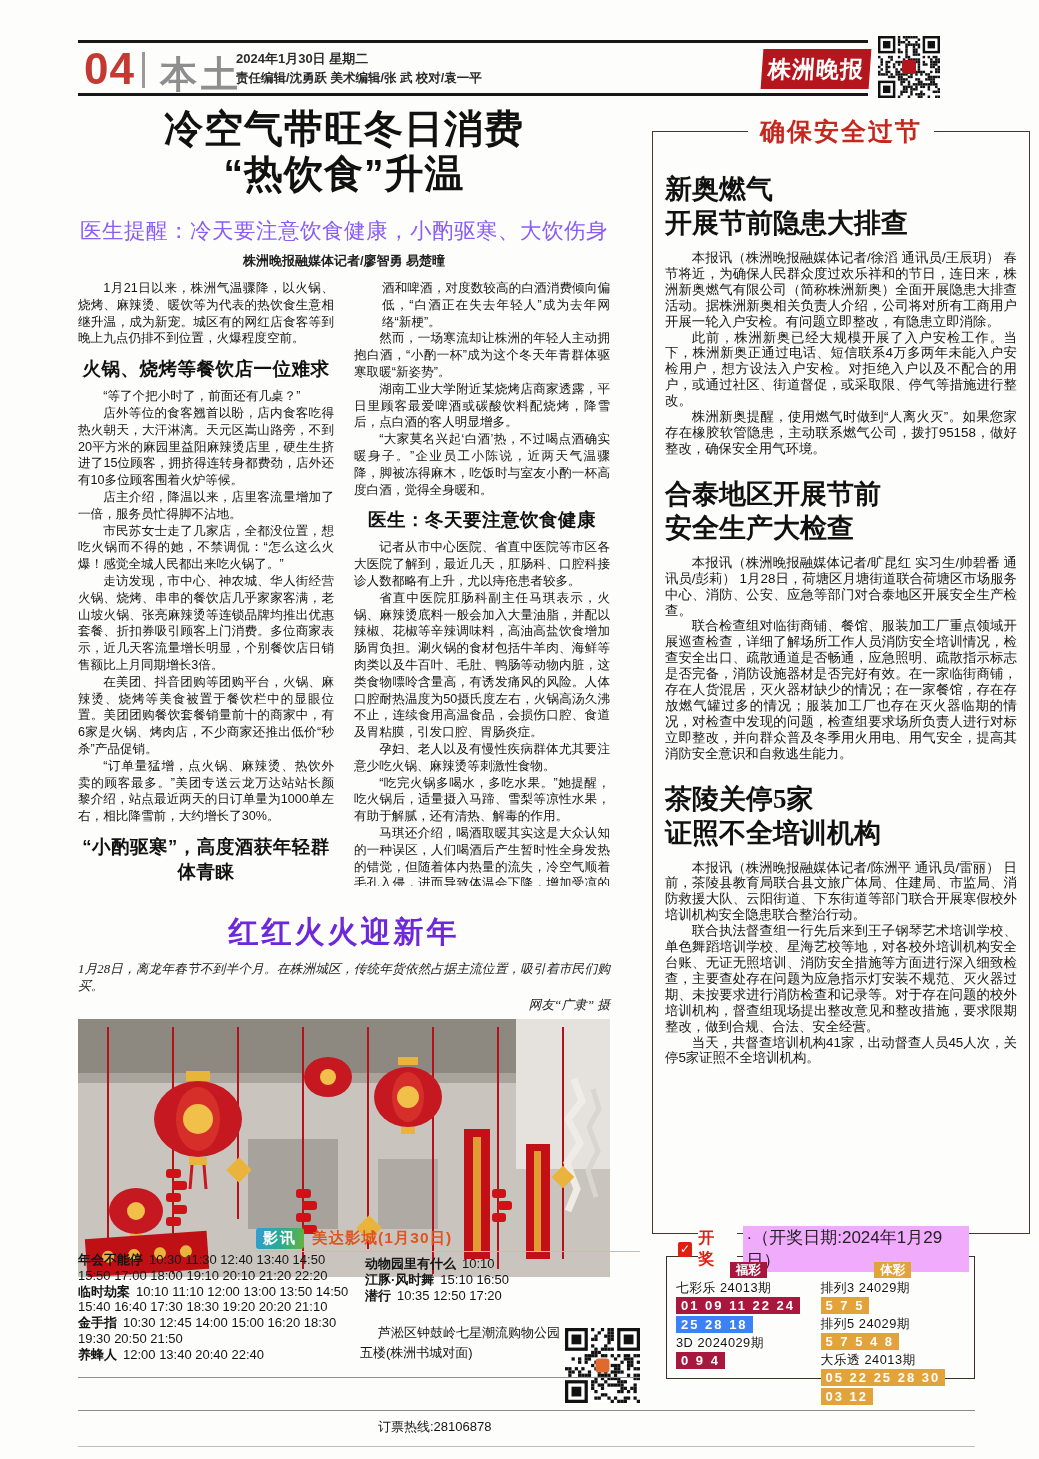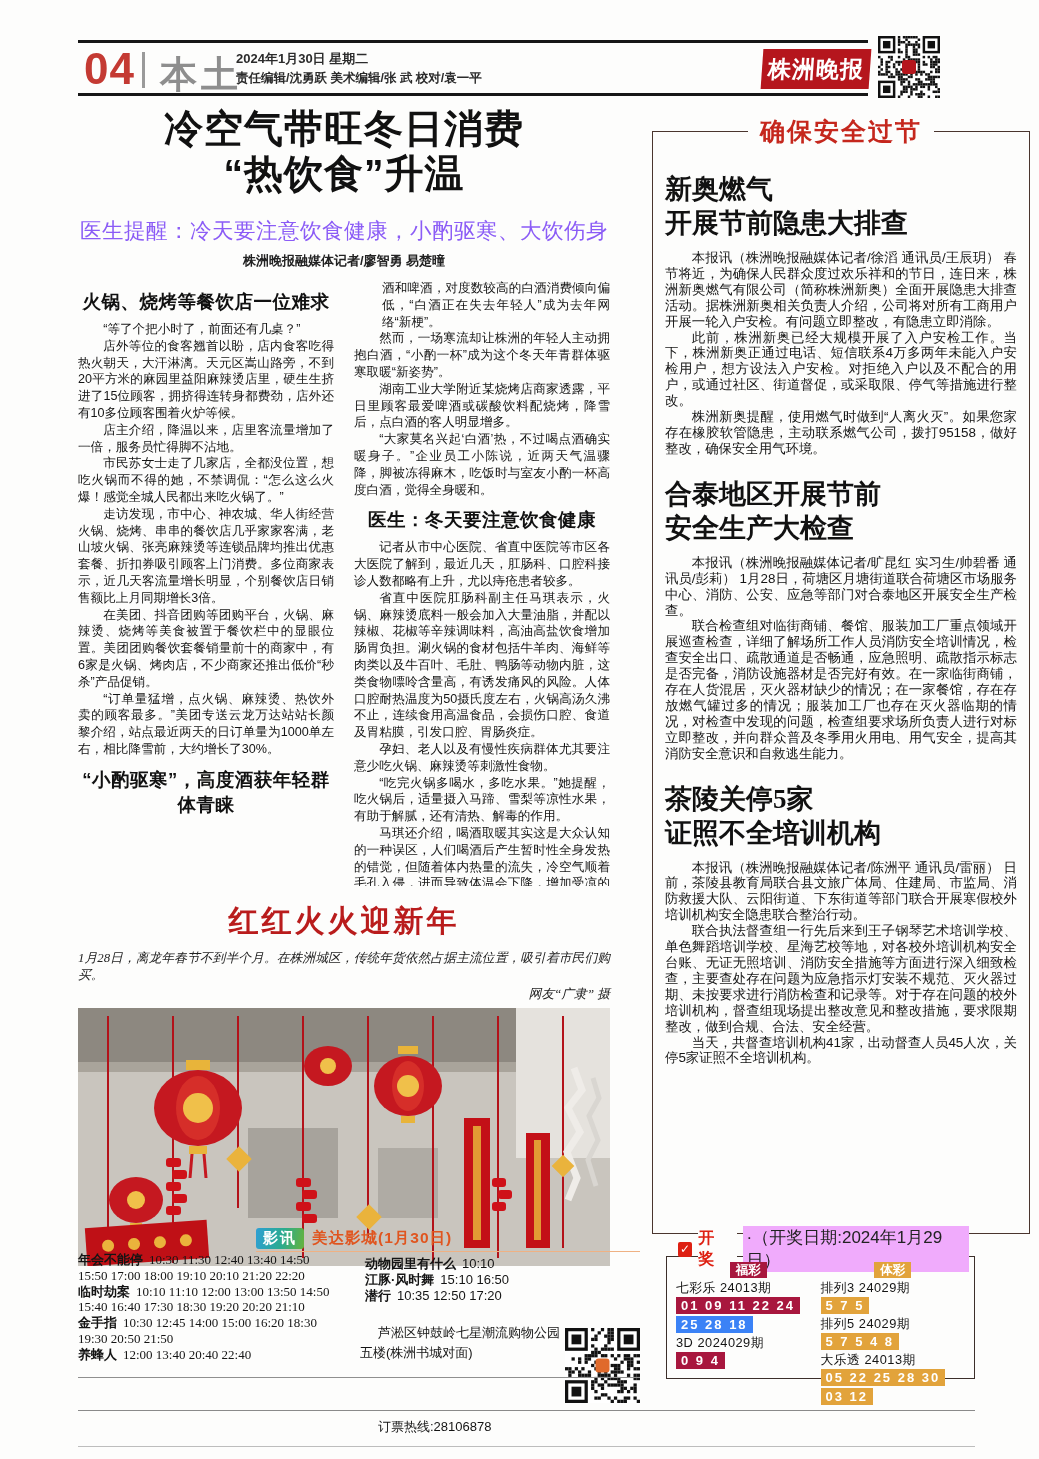--- a/index.html
+++ b/index.html
@@ -27,22 +27,22 @@
   .headline{font-size:39px;line-height:45px;font-weight:900;text-align:center;letter-spacing:1px;color:#111;}
   #subtitle{margin-top:20px;font-size:21.5px;text-align:center;color:#8b5cf6;letter-spacing:0.5px;}
   #byline{margin-top:7px;font-size:13px;font-weight:700;text-align:center;color:#222;}
   #columns{display:flex;gap:20px;margin-top:10px;height:606px;overflow:hidden;}
   .col{width:256px;}
   .para{margin:0;font-size:12.6px;line-height:16.8px;text-align:justify;text-indent:2em;color:#141414;}
   .para.cont{text-indent:0;margin-left:28px;}
   .subhead{font-size:18.5px;font-weight:900;text-align:center;margin:9px 0 7px;color:#111;letter-spacing:0.5px;}
 
   
-  #newyear-title{margin-top:15px;font-family:Liberation Sans, sans-serif;font-size:30px;font-weight:900;
-                 text-align:center;letter-spacing:3px;color:#b91c1c;}
+  #newyear-title{margin-top:26px;font-family:Liberation Sans, sans-serif;font-size:30px;font-weight:900;
+                 text-align:center;letter-spacing:3px;color:#6d28d9;}
   #newyear-caption{margin-top:8px;font-family:"Liberation Serif",serif;font-style:italic;
                    font-size:12.8px;color:#222;text-align:justify;}
   #newyear-credit{font-family:"Liberation Serif",serif;font-style:italic;font-size:12.8px;color:#222;
                   text-align:right;margin-top:2px;}
   #newyear-photo{margin-top:5px;width:532px;height:258px;display:block;}
 
   
   #safety-box{position:absolute;left:652px;top:116px;width:378px;height:1118px;}
   #safety-borders{position:absolute;left:0;right:0;top:15px;bottom:0;
                   border:1px solid #4a352e;border-top:none;}
@@ -56,21 +56,21 @@
   .s-body{margin-top:10px;}
   .s-body .para{font-size:13.4px;line-height:15.9px;}
 
   
   #cinema{position:absolute;left:78px;top:1228px;width:562px;height:231px;font-size:13px;}
   #cinema-head{position:absolute;left:178px;top:0;display:flex;align-items:center;gap:8px;white-space:nowrap;}
   #cinema-brand{display:inline-block;padding:1px 7px;border-radius:3px;color:#fff;font-weight:900;font-size:15px;
                 background:linear-gradient(100deg,#2e9fd4 0%,#2bab8e 55%,#67b33c 100%);letter-spacing:2px;}
   #cinema-title{color:#e0551f;font-weight:900;font-size:15.5px;letter-spacing:1px;}
   #cinema-underline{position:absolute;left:178px;top:23px;width:384px;height:1px;background:#efb183;}
-  #movies-left{position:absolute;left:0;top:24px;width:292px;font-family:Liberation Serif, serif;}
+  #movies-left{position:absolute;left:0;top:24px;width:292px;}
   #movies-right{position:absolute;left:287px;top:28px;width:210px;}
   .m-line{line-height:15.8px;white-space:nowrap;color:#141414;}
   .m-title{font-weight:700;margin-right:6px;}
   #cinema-address1{position:absolute;left:300px;top:96px;color:#141414;}
   #cinema-address2{position:absolute;left:282px;top:116px;color:#141414;}
   #cinema-hotline{position:absolute;left:300px;top:190px;color:#141414;}
   #qr-bottom{left:487px;top:100px;width:75px;height:75px;position:absolute;}
 
   
   #lottery{position:absolute;left:666px;top:1240px;width:309px;height:140px;}
@@ -330,20 +330,21 @@
     </div>
   <div id="rule-head-bottom" class="rule"></div>
 
   <div id="main-left">
     <div class="headline">冷空气带旺冬日消费</div>
     <div class="headline">“热饮食”升温</div>
     <div id="subtitle">医生提醒：冷天要注意饮食健康，小酌驱寒、大饮伤身</div>
     <div id="byline">株洲晚报融媒体记者/廖智勇 易楚曈</div>
     <div id="columns">
       <div class="col" id="col1">
+          <p class="para">1月21日以来，株洲气温骤降，以火锅、烧烤、麻辣烫、暖饮等为代表的热饮食生意相继升温，成为新宠。城区有的网红店食客等到晚上九点仍排不到位置，火爆程度空前。</p>
           <div class="subhead">火锅、烧烤等餐饮店一位难求</div>
           <p class="para">“等了个把小时了，前面还有几桌？”</p>
           <p class="para">店外等位的食客翘首以盼，店内食客吃得热火朝天，大汗淋漓。天元区嵩山路旁，不到20平方米的麻园里益阳麻辣烫店里，硬生生挤进了15位顾客，拥挤得连转身都费劲，店外还有10多位顾客围着火炉等候。</p>
           <p class="para">店主介绍，降温以来，店里客流量增加了一倍，服务员忙得脚不沾地。</p>
           <p class="para">市民苏女士走了几家店，全都没位置，想吃火锅而不得的她，不禁调侃：“怎么这么火爆！感觉全城人民都出来吃火锅了。”</p>
           <p class="para">走访发现，市中心、神农城、华人街经营火锅、烧烤、串串的餐饮店几乎家家客满，老山坡火锅、张亮麻辣烫等连锁品牌均推出优惠套餐、折扣券吸引顾客上门消费。多位商家表示，近几天客流量增长明显，个别餐饮店日销售额比上月同期增长3倍。</p>
           <p class="para">在美团、抖音团购等团购平台，火锅、麻辣烫、烧烤等美食被置于餐饮栏中的显眼位置。美团团购餐饮套餐销量前十的商家中，有6家是火锅、烤肉店，不少商家还推出低价“秒杀”产品促销。</p>
           <p class="para">“订单量猛增，点火锅、麻辣烫、热饮外卖的顾客最多。”美团专送云龙万达站站长颜黎介绍，站点最近两天的日订单量为1000单左右，相比降雪前，大约增长了30%。</p>
           <div class="subhead">“小酌驱寒”，高度酒获年轻群体青睐</div>
         </div>

